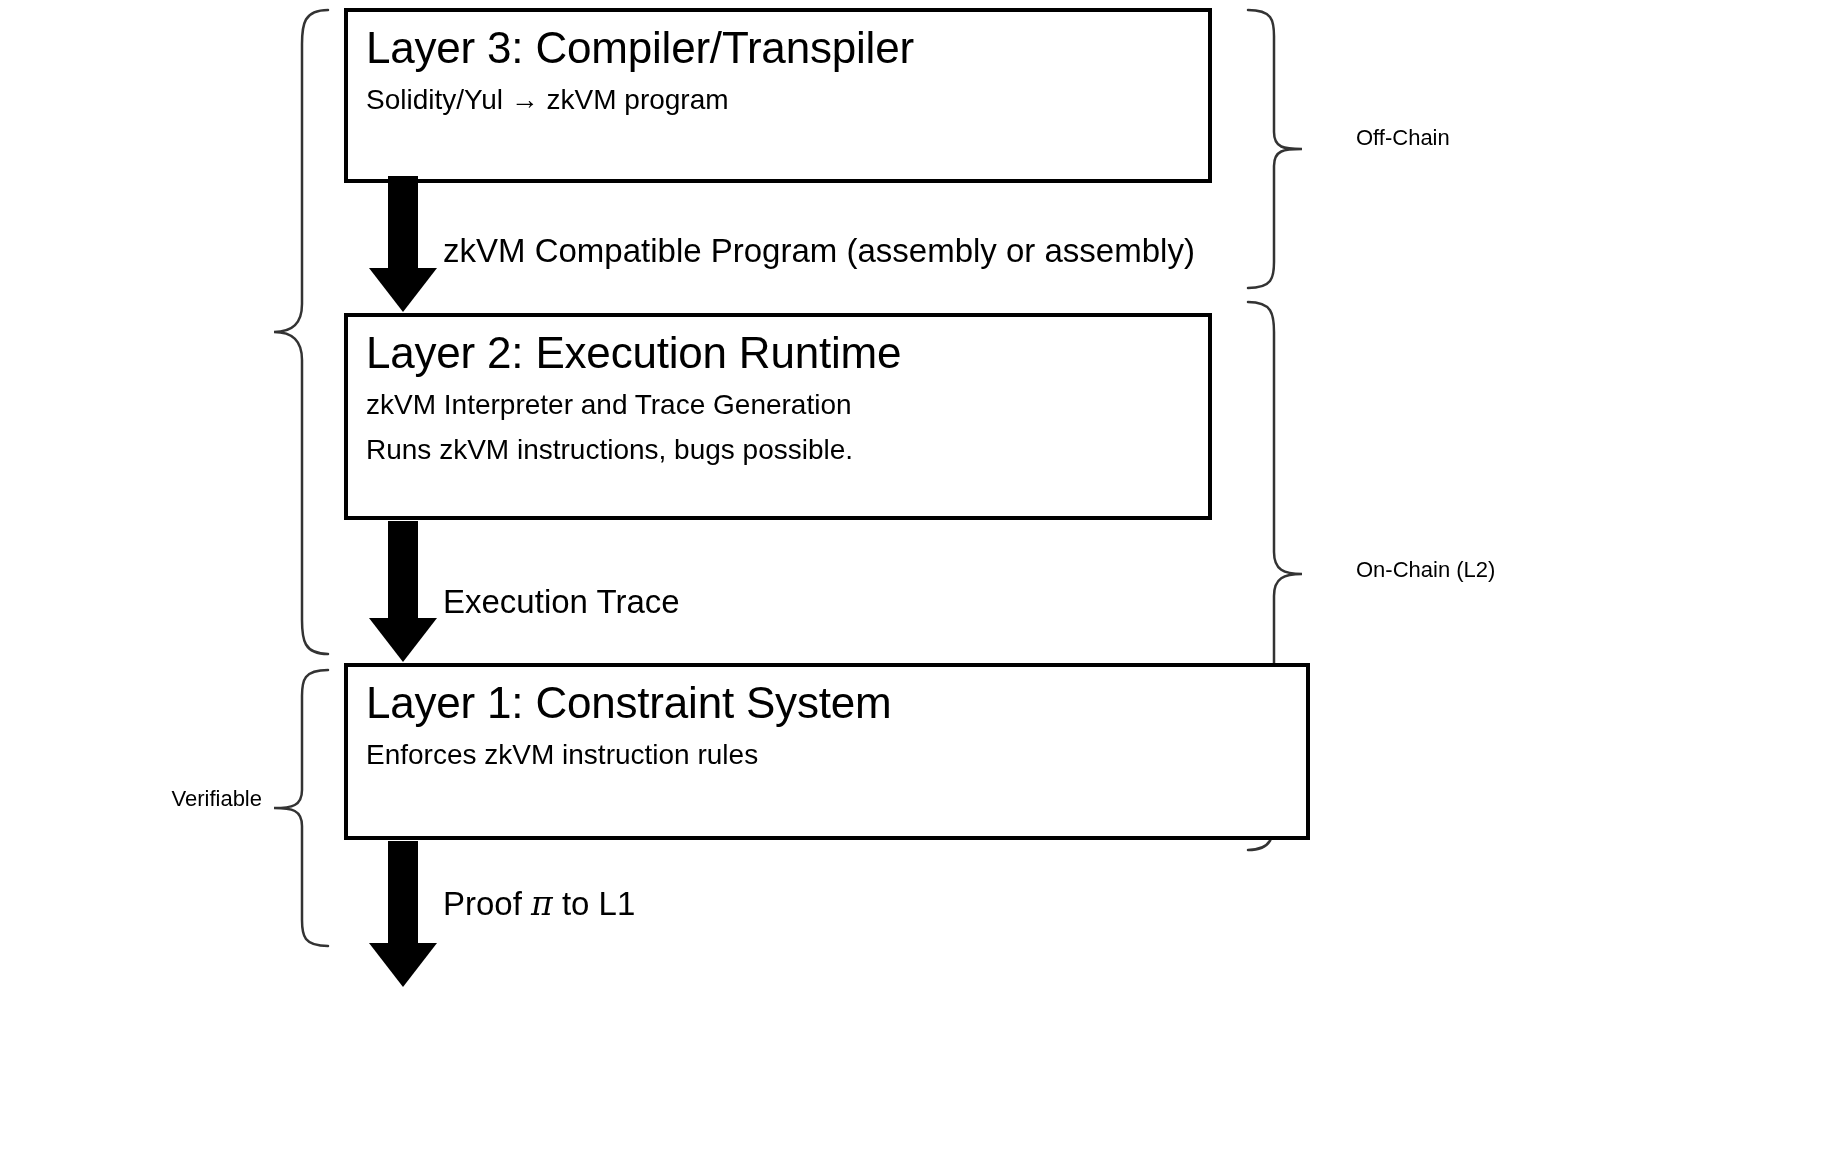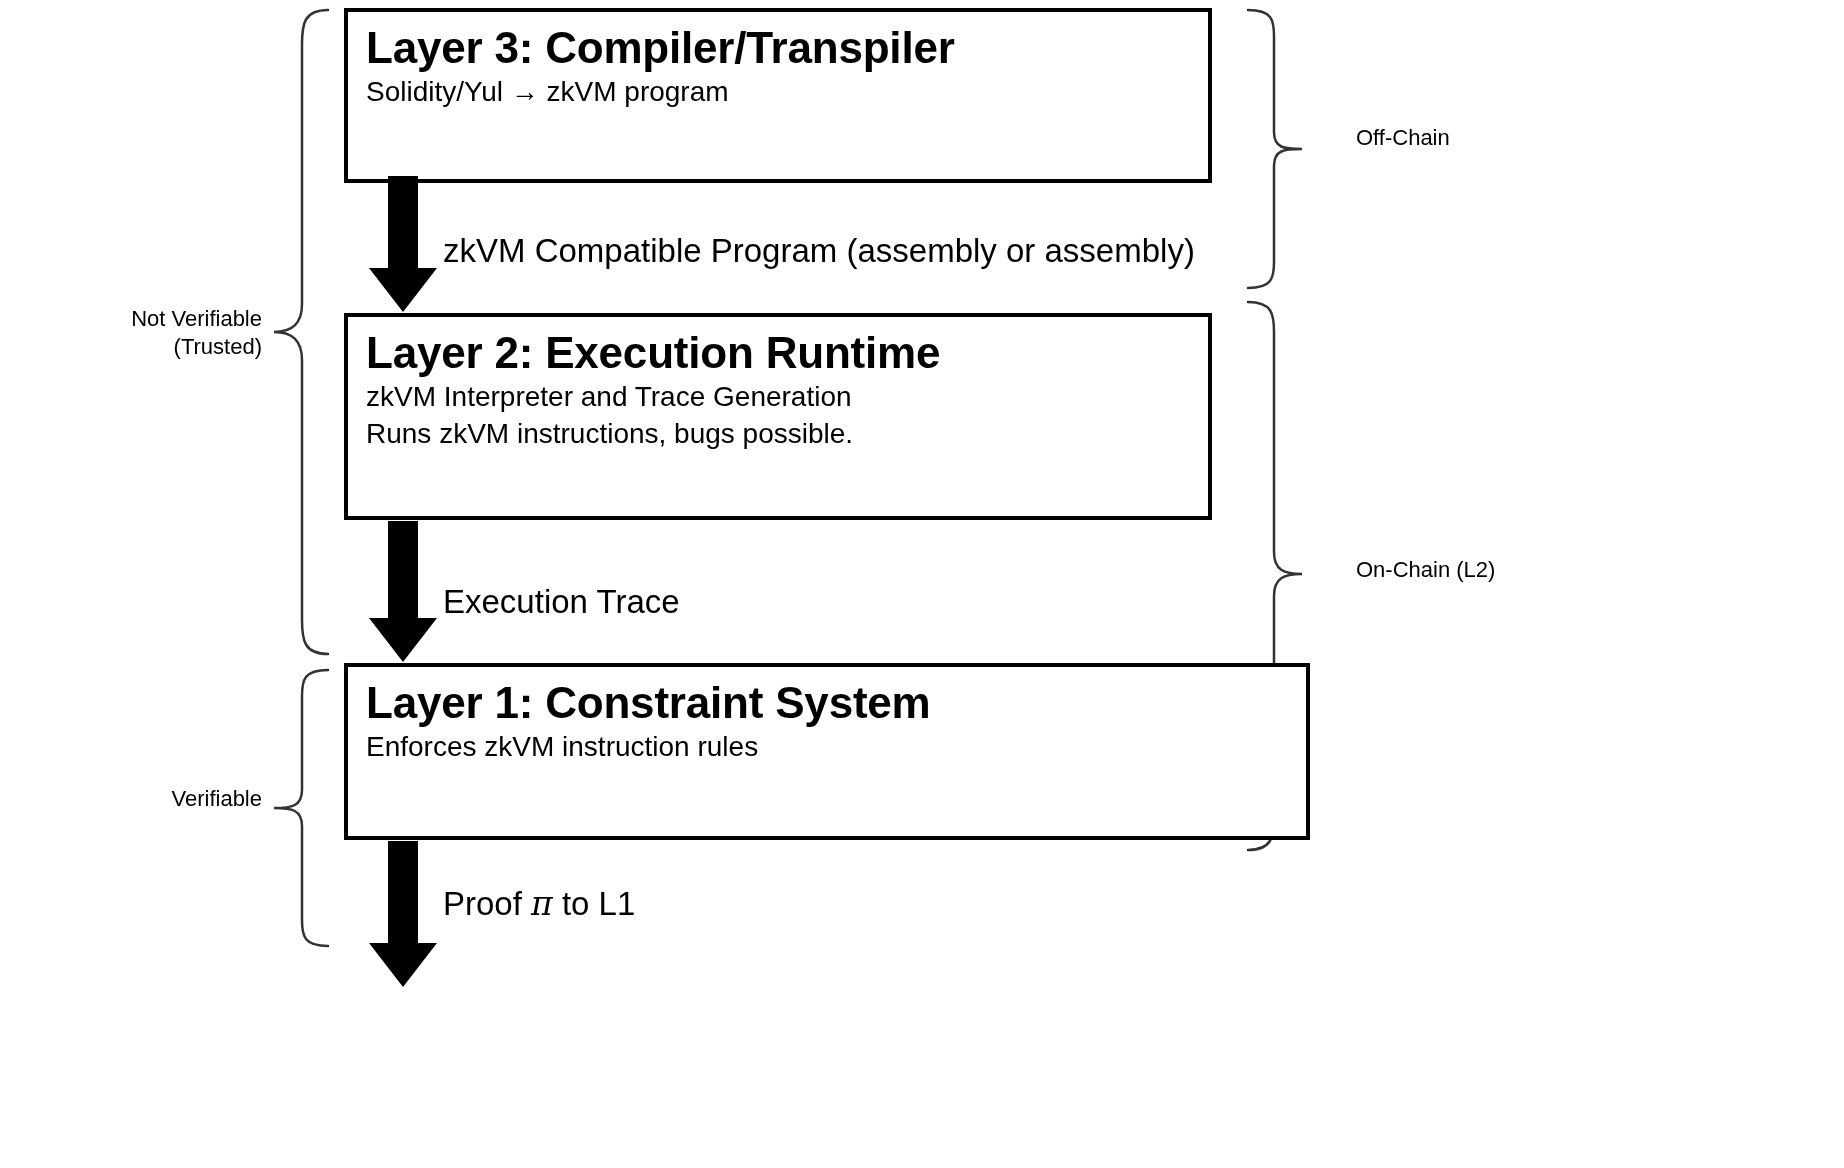--- a/index.html
+++ b/index.html
@@ -23,29 +23,30 @@
   .layer-box {
     position: absolute;
     box-sizing: border-box;
     border: 4px solid #000000;
     background: #ffffff;
     padding: 10px 18px 0 18px;
   }
   .layer-title {
     font-size: 44px;
     line-height: 1.18;
-    font-weight: 700;
+    font-weight: 400;
     letter-spacing: -0.2px;
     white-space: nowrap;
   }
   .layer-sub {
     font-size: 28px;
     line-height: 1.32;
     font-weight: 400;
     white-space: nowrap;
+    margin-top: 8px;
   }
   .layer-sub.first { }
 
   
   .arrow {
     position: absolute;
   }
   .arrow .shaft {
     position: absolute;
     left: 50%;
@@ -116,24 +117,20 @@
       <path d="M2 2 C26 2 28 12 28 28 L28 124 C28 140 38 141 56 141 C38 141 28 142 28 158 L28 254 C28 270 26 280 2 280" stroke="#333333" stroke-width="2.5" fill="none" stroke-linecap="round"></path>
     </svg>
   </div>
 
   <div class="brace" style="left:1246px; top:300px; width:58px; height:552px;">
     <svg width="58" height="552" viewBox="0 0 58 552" fill="none" xmlns="http://www.w3.org/2000/svg" aria-hidden="true">
       <path d="M2 2 C26 2 28 14 28 32 L28 252 C28 270 38 274 56 274 C38 274 28 278 28 296 L28 518 C28 536 26 550 2 550" stroke="#333333" stroke-width="2.5" fill="none" stroke-linecap="round"></path>
     </svg>
   </div>
 
-  <div class="side-label left" style="left:10px; top:305px; width:252px;">
-    <div>Not Verifiable</div>
-    <div>(Trusted)</div>
-  </div>
 
   <div class="side-label left" style="left:10px; top:785px; width:252px;">
     <div>Verifiable</div>
   </div>
 
   <div class="side-label right" style="left:1356px; top:124px;">
     <div>Off-Chain</div>
   </div>
 
   <div class="side-label right" style="left:1356px; top:556px;">

